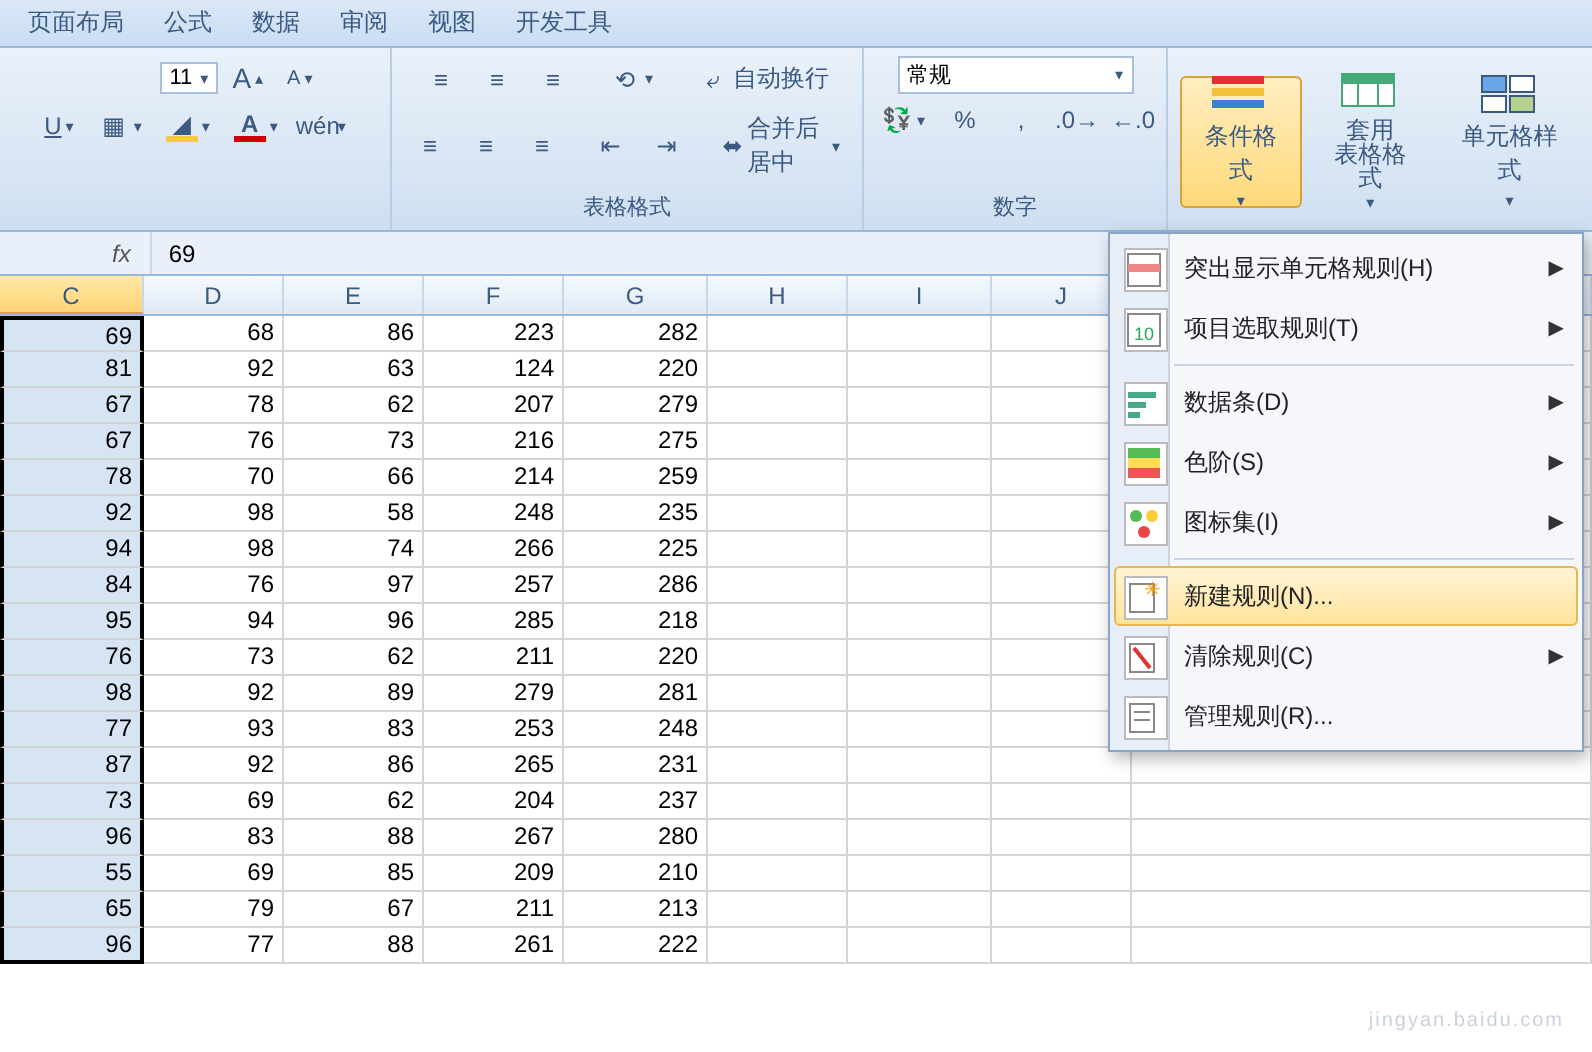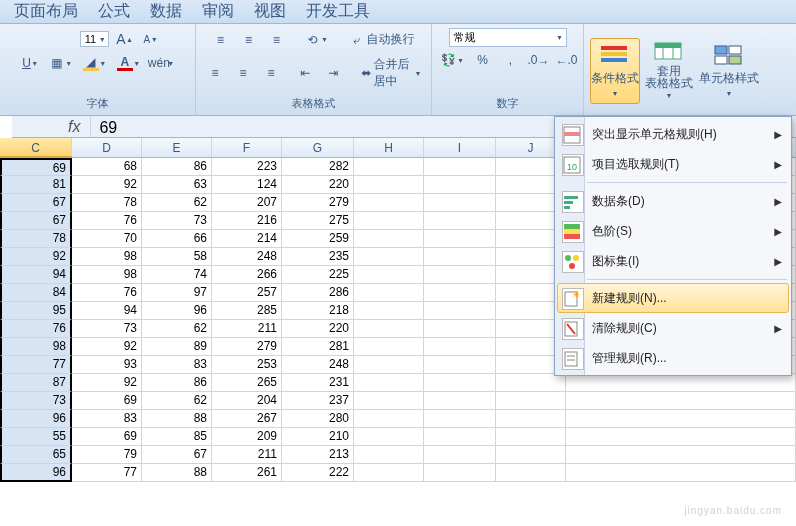--- a/index.html
+++ b/index.html
@@ -1,38 +1,38 @@
 <!DOCTYPE html>
 <html><head>
 <meta charset="utf-8">
 <style>
 * { box-sizing: border-box; margin: 0; padding: 0; font-family: "Microsoft YaHei", SimSun, Arial, sans-serif; }
 body { width: 796px; height: 526px; background: #fff; overflow: hidden; font-size: 12px; position: relative; }
 
 
 .menubar { height: 24px; background: linear-gradient(#dbe8f8, #c9ddf2); border-bottom: 1px solid #9bb7d9; display: flex; align-items: center; padding-left: 4px; }
-.menubar .tab { padding: 2px 10px; color: #3b5a82; font-size: 16px; }
+.menubar .tab { padding: 2px 10px; color: #3b5a82; font-size: 12px; }
 
 
 .ribbon { height: 92px; background: linear-gradient(#eaf1fa, #cfdff0); border-bottom: 1px solid #9bb7d9; display: flex; }
 .ribbon-group { border-right: 1px solid #b7cde6; padding: 4px 6px 2px; display: flex; flex-direction: column; justify-content: space-between; }
 .ribbon-group-label { text-align: center; font-size: 11px; color: #3b5a82; padding-bottom: 2px; }
 .ribbon-body { flex: 1; display: flex; align-items: center; gap: 4px; }
 .rb-col { display: flex; flex-direction: column; gap: 2px; }
 .rb-row { display: flex; align-items: center; gap: 2px; }
 .rbtn { border: 1px solid transparent; border-radius: 3px; padding: 2px 4px; display: inline-flex; align-items: center; gap: 2px; color: #3b5a82; cursor: default; font-size: 12px; }
-.rbtn.big { flex-direction: column; padding: 4px 0; text-align: center; justify-content: center; height: 66px; }
+.rbtn.big { flex-direction: column; padding: 4px 10px; text-align: center; justify-content: center; height: 66px; }
 .rbtn.active { background: linear-gradient(#ffeec0, #ffd97a); border: 1px solid #d8a33e; }
 .combo { border: 1px solid #a9c0dc; background: #fff; padding: 1px 4px; font-size: 11px; display: inline-flex; align-items: center; gap: 4px; }
 .dd { font-size: 8px; color: #3b5a82; }
 .iconbox { width: 16px; height: 16px; display: inline-flex; align-items: center; justify-content: center; font-size: 12px; }
 .bigicon { width: 32px; height: 24px; }
 
 
-.formula-bar { height: 22px; border-bottom: 1px solid #9bb7d9; background: #e9f0f9; display: flex; align-items: flex-end; font-size: 16px; margin-left: 12px; }
+.formula-bar { height: 22px; border-bottom: 1px solid #9bb7d9; background: #e9f0f9; display: flex; align-items: center; font-size: 12px; }
 .fx { padding: 0 10px; font-style: italic; color: #555; border-right: 1px solid #c8d7ea; height: 100%; display: flex; align-items: center; }
 .formula-val { padding: 0 8px; }
 
 
 .grid { position: relative; }
 .colheads { display: flex; height: 20px; background: linear-gradient(#f5f9fd, #dfeaf6); border-bottom: 1px solid #9bb7d9; }
 .ch { border-right: 1px solid #c8d7ea; text-align: center; font-size: 12px; color: #3b5a82; line-height: 20px; }
 .ch.sel { background: linear-gradient(#ffe9a8, #ffd373); border-bottom: 1px solid #d8a33e; }
 .rows { }
 .row { display: flex; height: 18px; }
@@ -107,21 +107,20 @@
         <span class="rbtn">
             <span class="iconbox" style="border-bottom:3px solid #c00;font-weight:bold">A</span>
             <span class="dd">▾</span>
           </span>
         <span class="rbtn">
             <span class="iconbox">wén</span>
             <span class="dd">▾</span>
           </span>
       </div>
     </div>
-    <div class="ribbon-group-label">字体</div>
   </div>
 
   <div class="ribbon-group" style="width:236px">
     <div class="ribbon-body rb-col">
       <div class="rb-row">
         <span class="rbtn">
             <span class="iconbox">≡</span>
           </span>
         <span class="rbtn">
             <span class="iconbox">≡</span>

